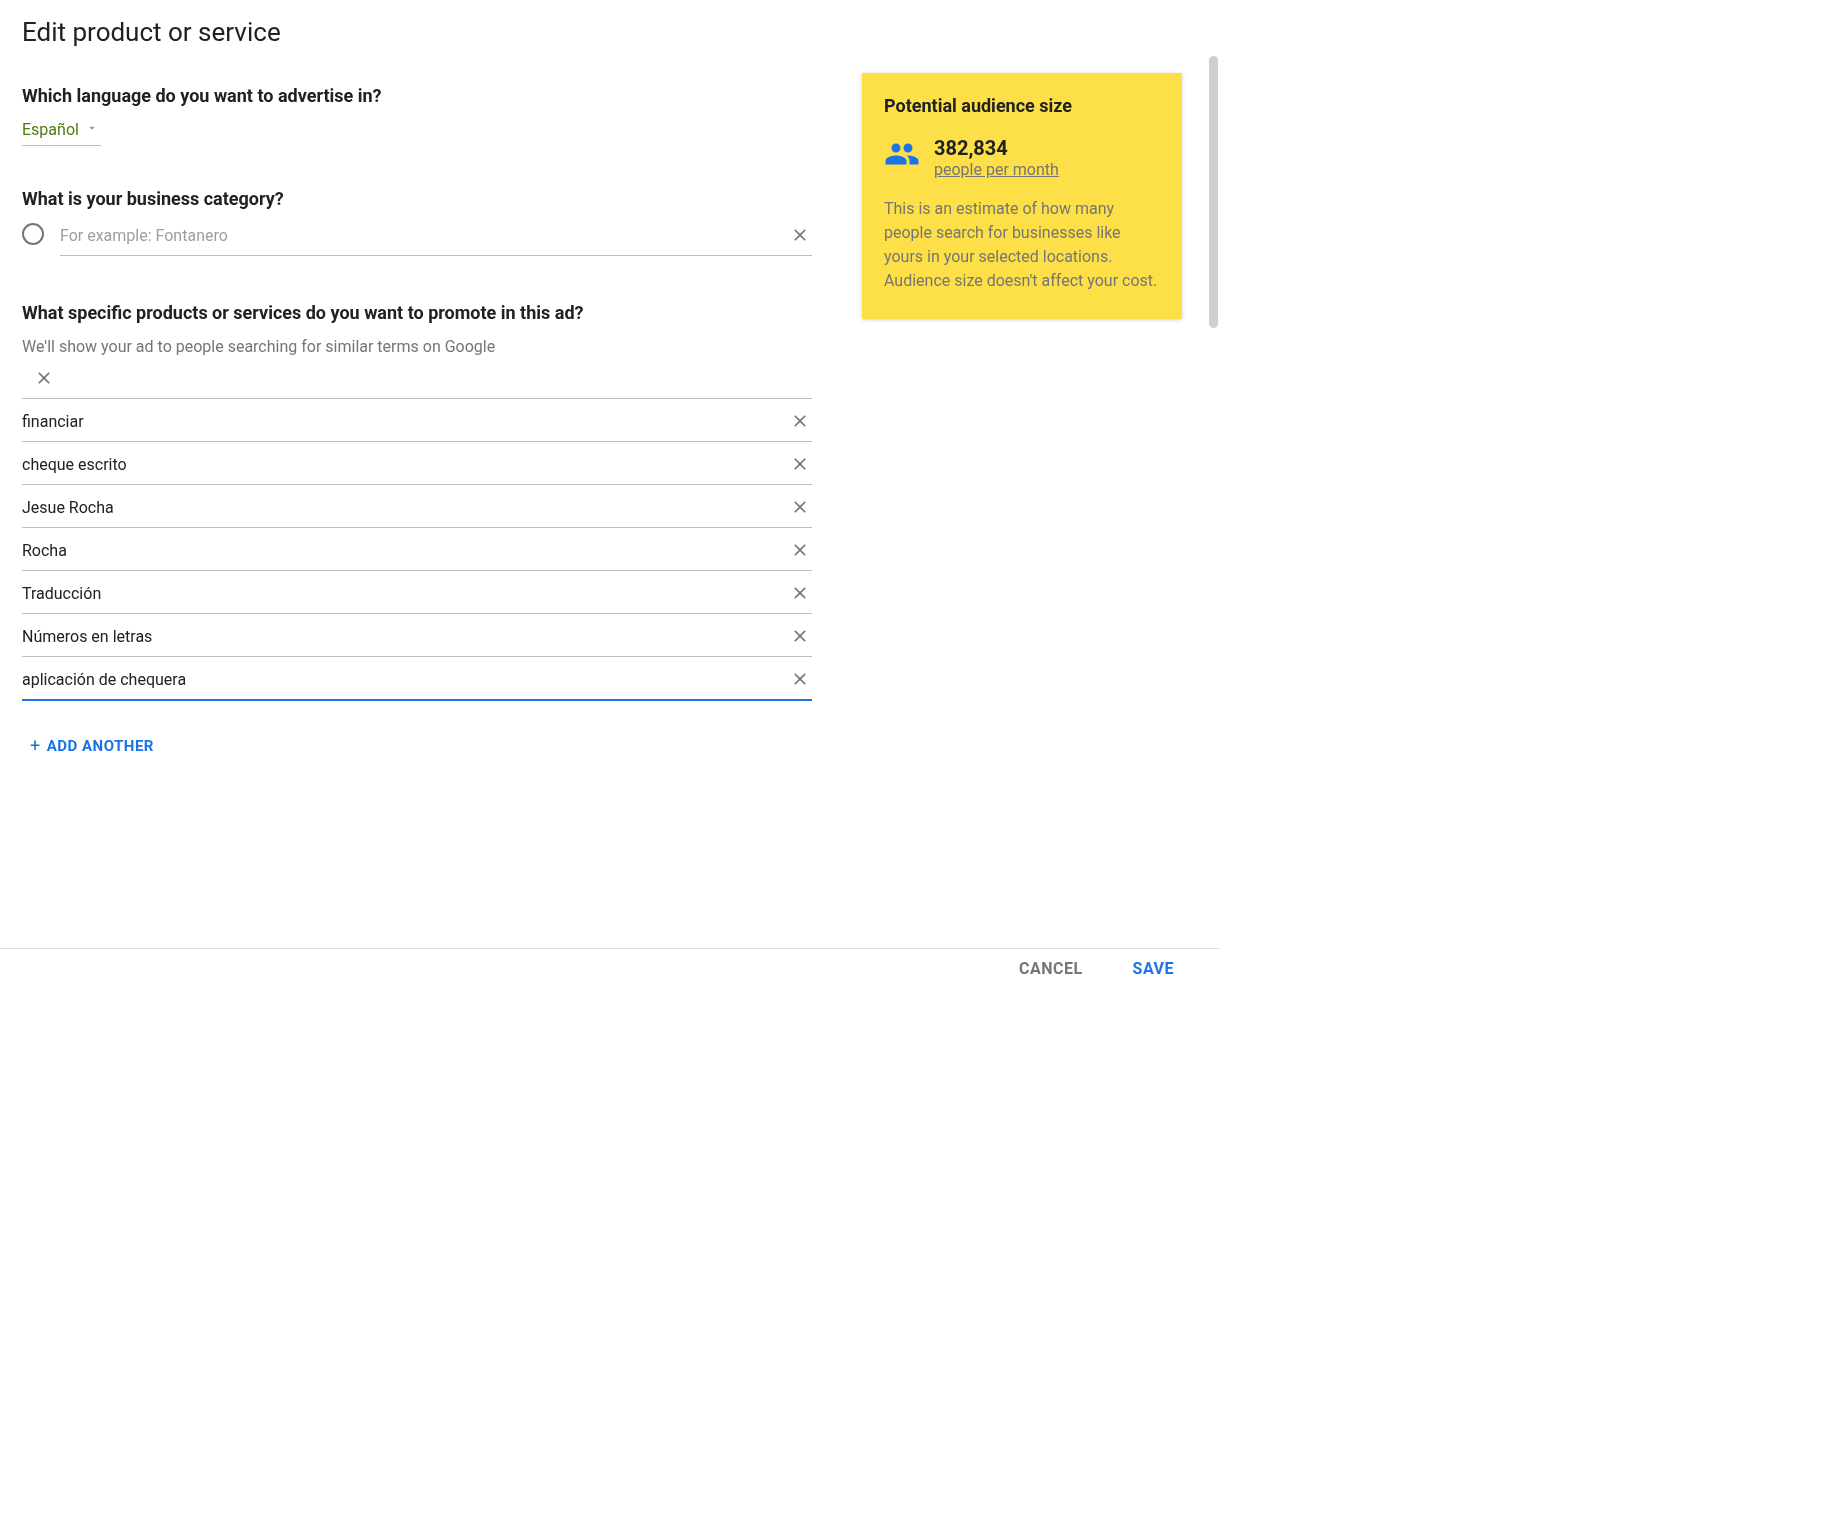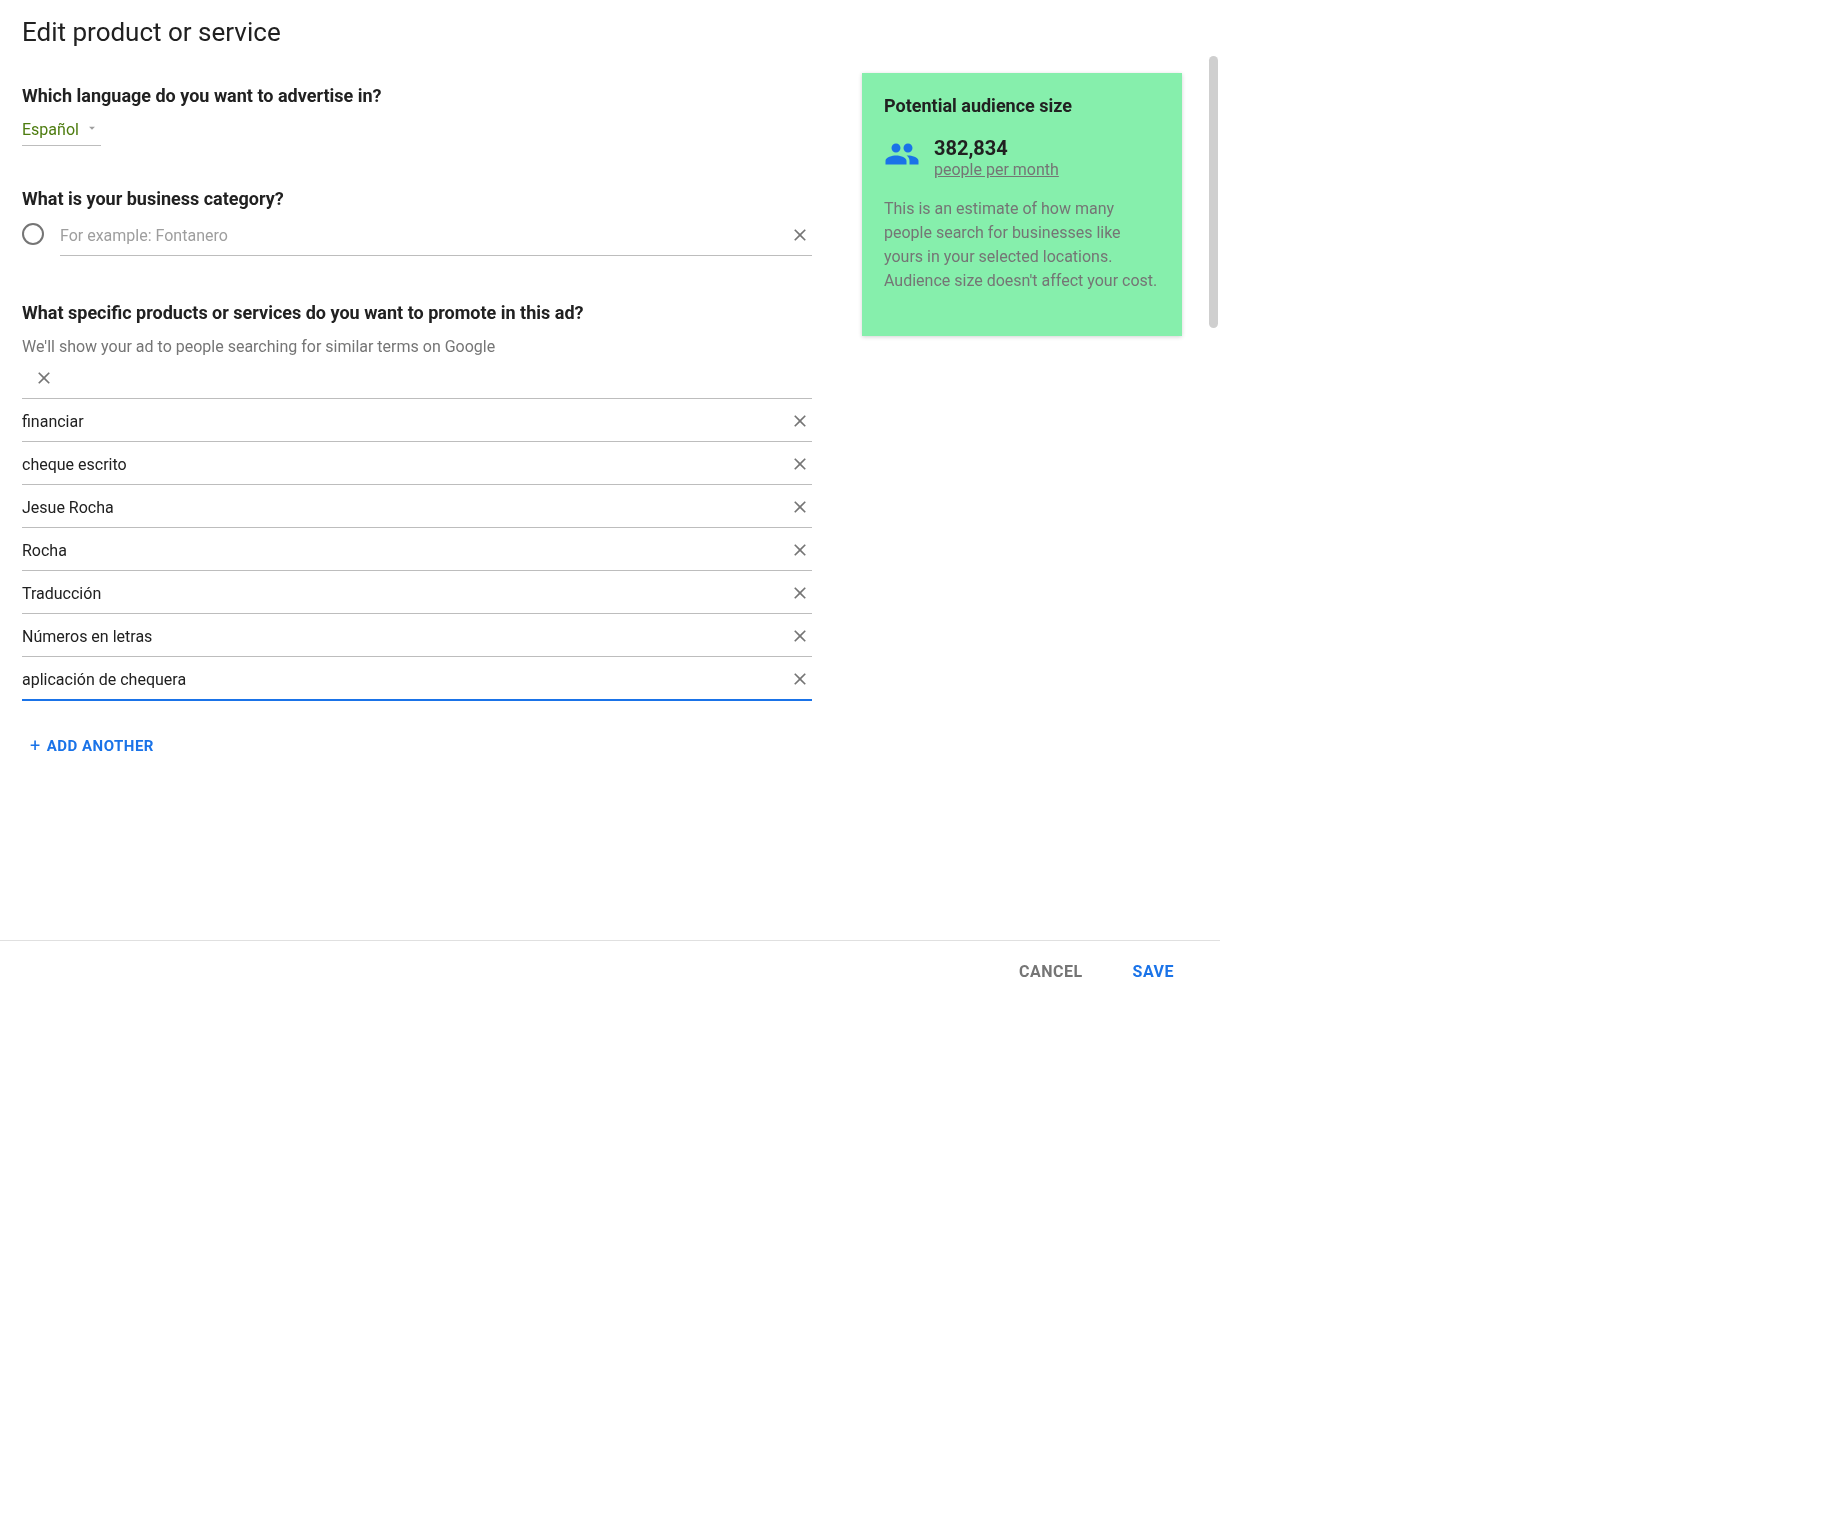--- a/index.html
+++ b/index.html
@@ -110,45 +110,45 @@
   font-weight: 700;
   letter-spacing: 0.5px;
   cursor: pointer;
   display: inline-flex;
   align-items: center;
   padding-left: 8px;
   margin-bottom: 18px;
 }
 .add-another .plus { margin-right: 6px; font-weight: 400; font-size: 18px; }
 .sidebar-card {
-  background: #86efac;
+  background: #fde047;
   box-shadow: 0 1px 4px rgba(0,0,0,0.18);
-  padding: 22px 22px 43px 22px;
+  padding: 22px 22px 26px 22px;
   margin-top: 56px;
 }
 .card-title {
   font-size: 18px;
   font-weight: 700;
   color: #212121;
   margin-bottom: 20px;
 }
 .aud-row { display: flex; align-items: flex-start; margin-bottom: 18px; }
 .aud-icon { width: 36px; margin-right: 14px; }
 .aud-icon svg { width: 36px; height: 36px; fill: #1a73e8; }
 .aud-num { font-size: 20px; font-weight: 700; color: #212121; }
 .aud-unit { font-size: 16px; color: #757575; text-decoration: underline; }
 .card-desc { font-size: 16px; color: #757575; line-height: 1.5; }
 .footer-bar {
   position: absolute;
-  left: 0; right: 0; bottom: 8px;
+  left: 0; right: 0; bottom: 0;
   height: 62px;
   border-top: 1px solid #e0e0e0;
   display: flex;
   justify-content: flex-end;
-  align-items: center;
+  align-items: flex-start;
   padding-right: 30px;
   background: #fff;
 }
 .btn {
   font-size: 16px;
   font-weight: 700;
   letter-spacing: 0.5px;
   padding: 10px 16px;
   cursor: pointer;
   background: none;

